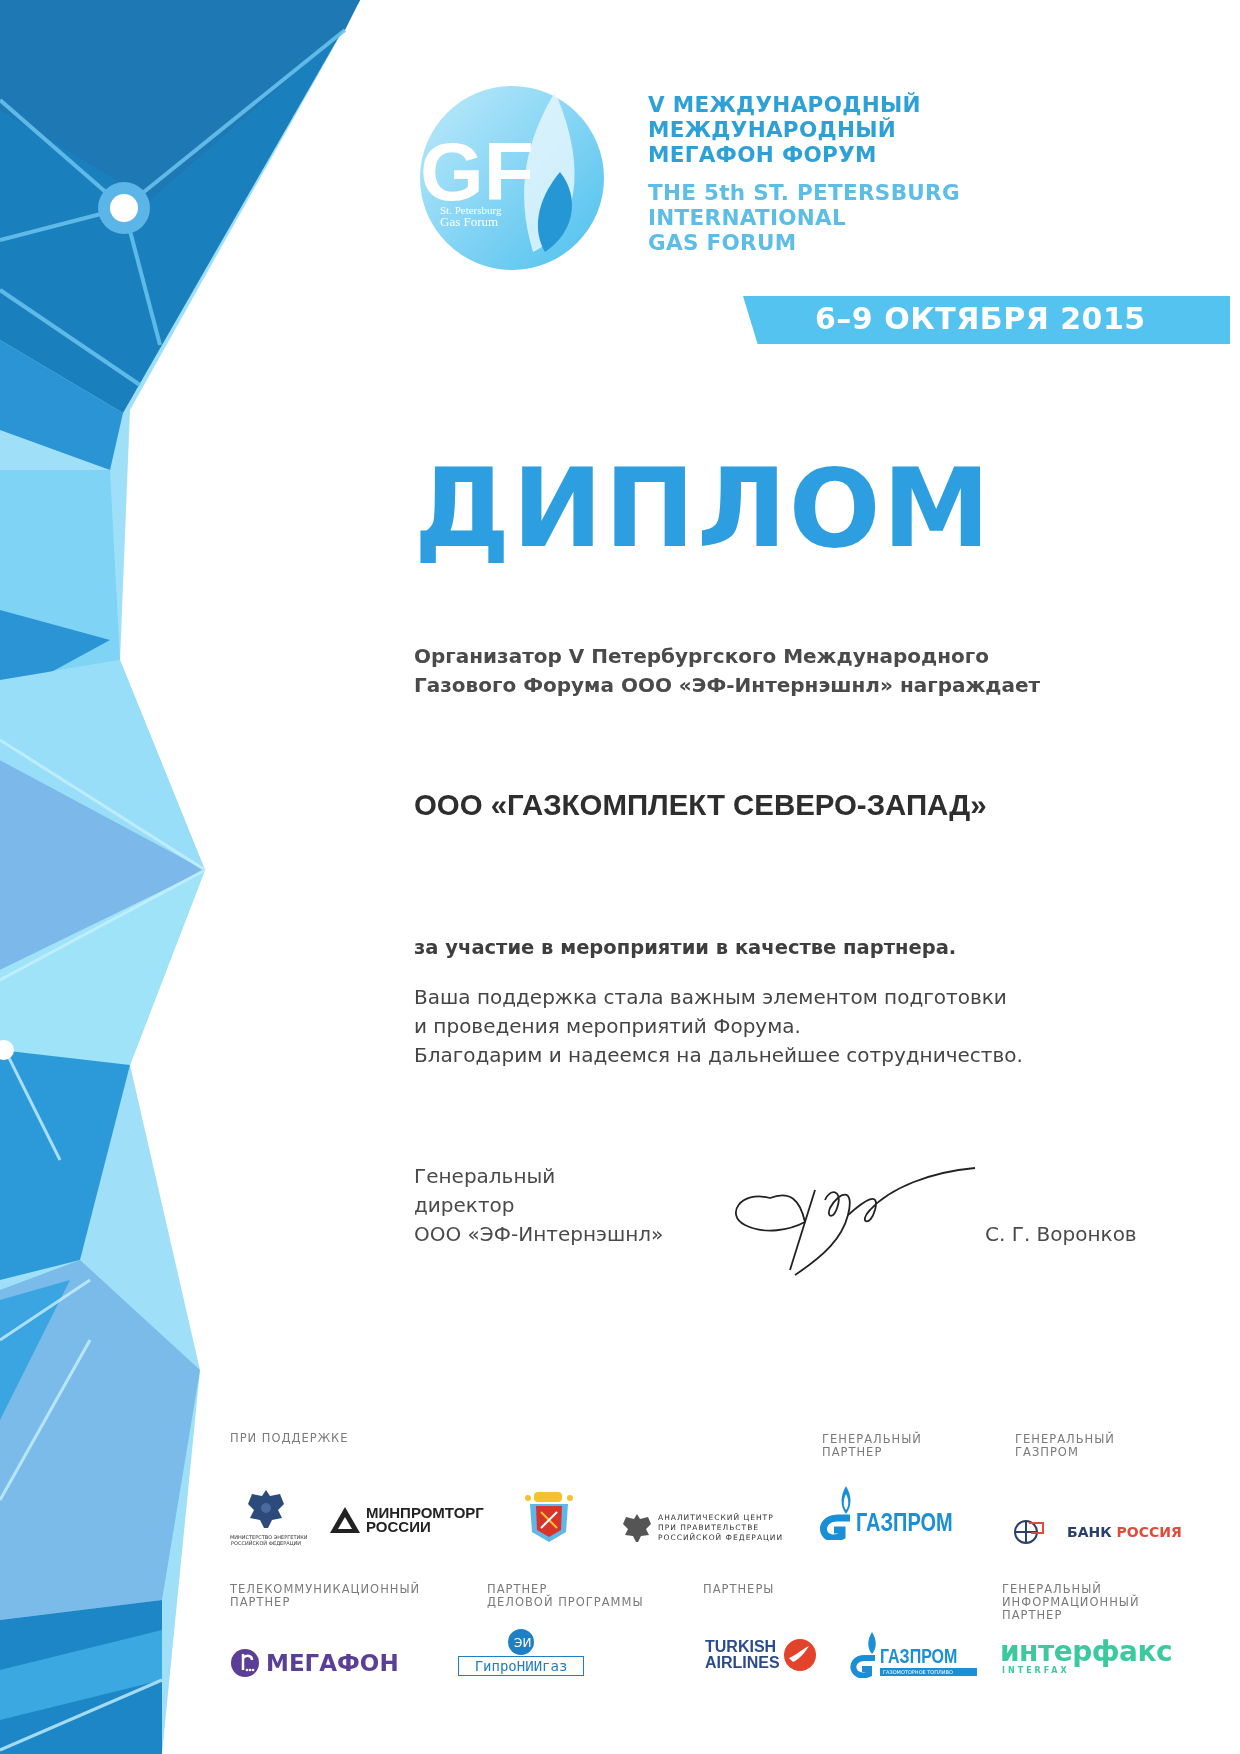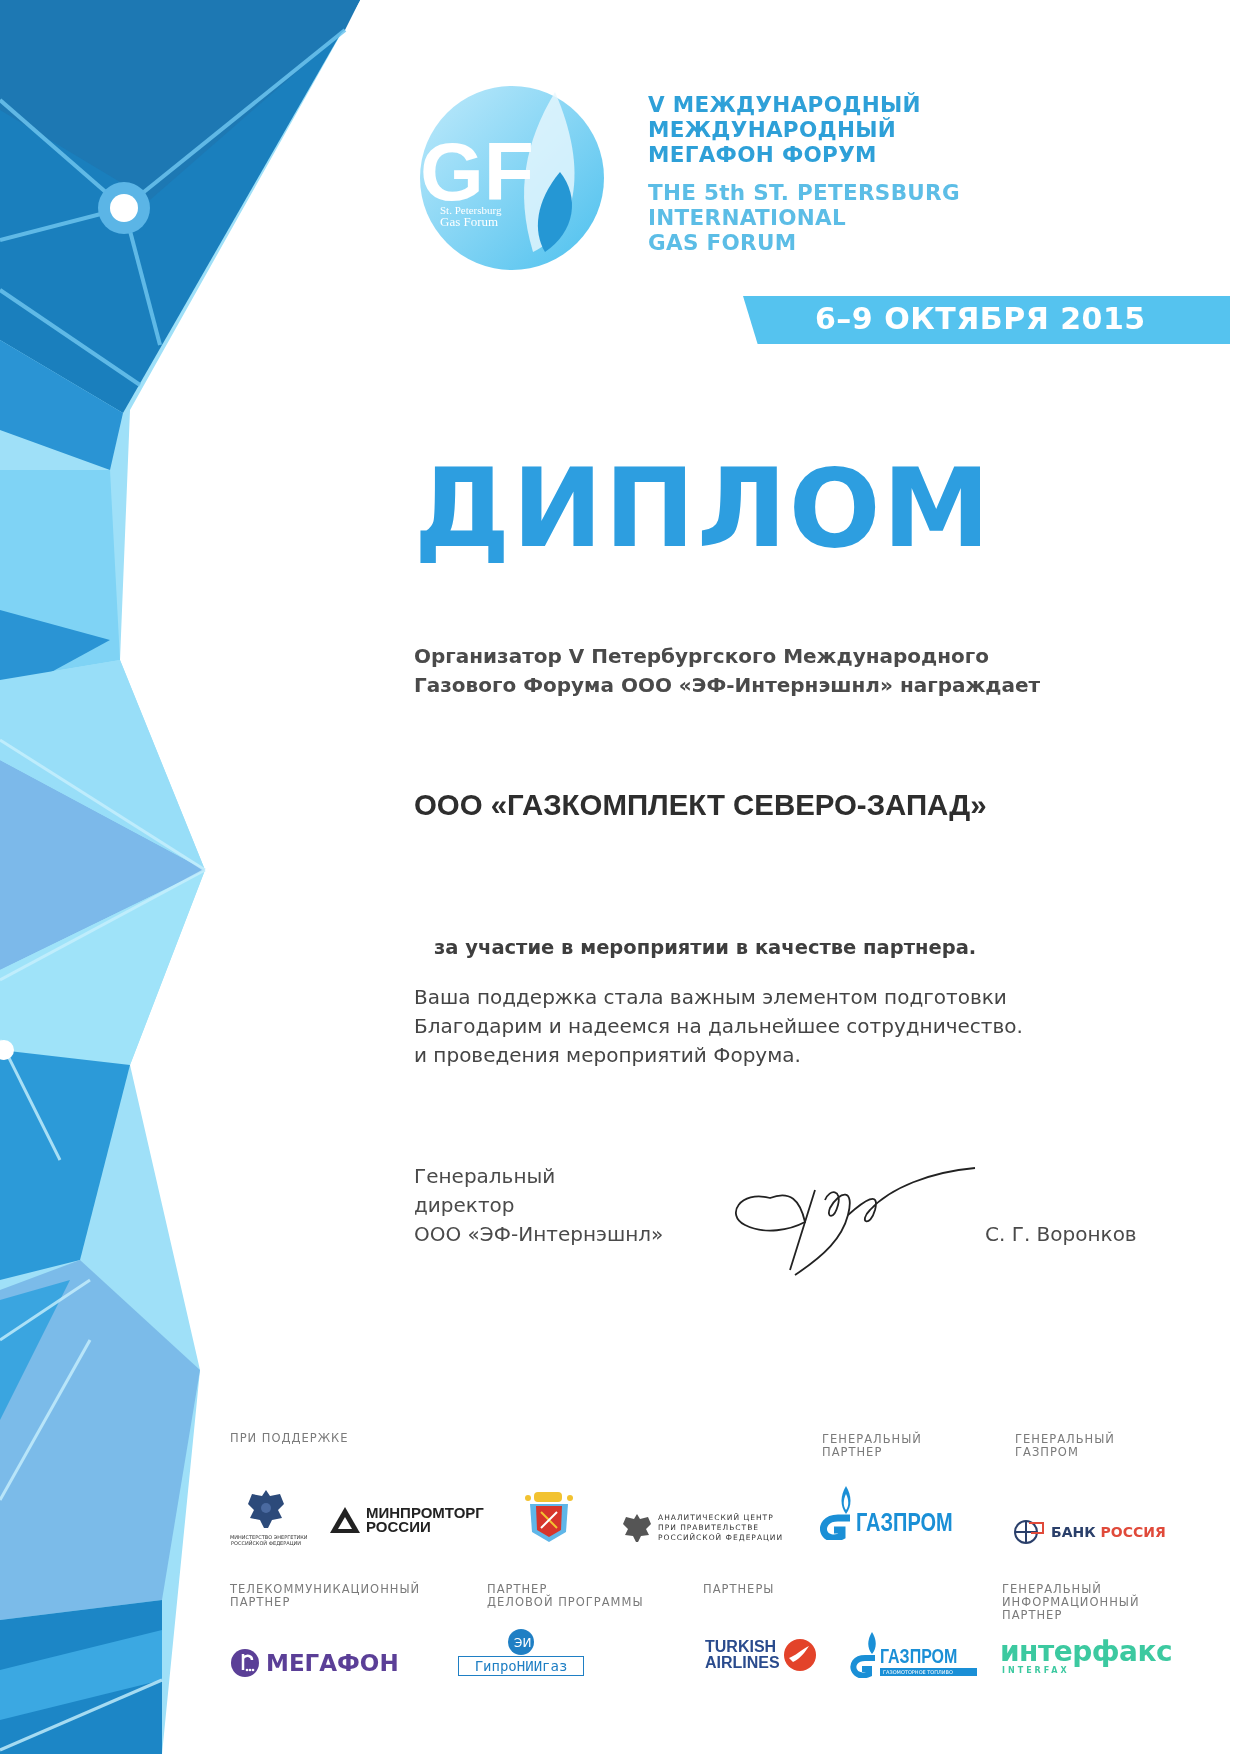--- a/index.html
+++ b/index.html
@@ -13,21 +13,21 @@
   .title-en { left: 648px; top: 180px; font-weight: bold; font-size: 21.5px; line-height: 25px; color: #5cbde6; letter-spacing: 0.3px; }
   .title-ru div, .title-en div { white-space: nowrap; }
 
   .date-banner { left: 743px; top: 296px; width: 487px; height: 48px; background: #55c3ef; clip-path: polygon(0 0, 100% 0, 100% 100%, 3% 100%); }
   .date-text { left: 815px; top: 301px; font-weight: bold; font-size: 30px; color: #ffffff; letter-spacing: 0.5px; white-space: nowrap; }
 
   .diploma { left: 414px; top: 455px; font-weight: bold; font-size: 108px; color: #2d9ee0; letter-spacing: 2px; line-height: 1; white-space: nowrap; }
 
   .org-text { left: 414px; top: 642px; font-weight: bold; font-size: 20px; line-height: 29px; color: #4a4a4a; white-space: nowrap; }
   .recipient { left: 414px; top: 788px; font-family: "Liberation Sans", sans-serif; font-weight: bold; font-size: 30px; color: #2e2e2e; white-space: nowrap; transform: scaleX(0.98); transform-origin: left; }
-  .reason { left: 434px; top: 936px; font-weight: bold; font-size: 19.5px; color: #3e3e3e; white-space: nowrap; }
+  .reason { left: 414px; top: 936px; font-weight: bold; font-size: 19.5px; color: #3e3e3e; white-space: nowrap; }
   .thanks { left: 414px; top: 983px; font-size: 20px; line-height: 29px; color: #444; white-space: nowrap; }
 
   .sig-role { left: 414px; top: 1162px; font-size: 20px; line-height: 29px; color: #4a4a4a; white-space: nowrap; }
   .signature { left: 730px; top: 1160px; width: 260px; height: 120px; }
   .sig-name { left: 985px; top: 1222px; font-size: 20px; color: #4a4a4a; white-space: nowrap; }
 
   .cat { font-size: 11.5px; line-height: 13px; color: #7a7a7a; letter-spacing: 1px; white-space: nowrap; }
   .logo { display: flex; align-items: center; }
 </style>
 </head>
@@ -112,22 +112,22 @@
   <div>Организатор V Петербургского Международного</div>
   <div>Газового Форума ООО «ЭФ-Интернэшнл» награждает</div>
 </div>
 
 <div class="abs recipient">ООО «ГАЗКОМПЛЕКТ СЕВЕРО-ЗАПАД»</div>
 
 <div class="abs reason">за участие в мероприятии в качестве партнера.</div>
 
 <div class="abs thanks">
   <div>Ваша поддержка стала важным элементом подготовки</div>
+  <div>и проведения мероприятий Форума.</div>
   <div>Благодарим и надеемся на дальнейшее сотрудничество.</div>
-  <div>и проведения мероприятий Форума.</div>
 </div>
 
 <div class="abs sig-role">
   <div>Генеральный</div>
   <div>директор</div>
   <div>ООО «ЭФ-Интернэшнл»</div>
 </div>
 
 <svg class="abs signature" viewBox="0 0 260 120" xmlns="http://www.w3.org/2000/svg">
   <path d="M40,38 C10,30 -5,55 15,65 C35,75 60,70 75,62 C70,40 60,30 40,38 Z" fill="none" stroke="#222" stroke-width="1.8"></path>
@@ -197,21 +197,21 @@
   <div>ГЕНЕРАЛЬНЫЙ</div>
   <div>ГАЗПРОМ</div>
 </div>
 <div class="abs logo" style="left:1013px;top:1519px;">
   <svg width="34" height="26" viewBox="0 0 34 26">
     <circle cx="13" cy="13" r="11" fill="none" stroke="#2a3f6a" stroke-width="2"></circle>
     <line x1="2" y1="13" x2="24" y2="13" stroke="#2a3f6a" stroke-width="2"></line>
     <line x1="13" y1="2" x2="13" y2="24" stroke="#2a3f6a" stroke-width="2"></line>
     <path d="M16,4 L30,4 L30,14 L18,14" fill="none" stroke="#e04a3a" stroke-width="2"></path>
   </svg>
-  <div style="margin-left:4px;font-weight:bold;font-size:14px;white-space:nowrap;">
+  <div style="margin-left:20px;font-weight:bold;font-size:14px;white-space:nowrap;">
     <span style="color:#2a3f6a;">БАНК</span>
     <span style="color:#e04a3a;">РОССИЯ</span>
   </div>
 </div>
 
 <div class="abs cat" style="left:230px;top:1583px;">
   <div>ТЕЛЕКОММУНИКАЦИОННЫЙ</div>
   <div>ПАРТНЕР</div>
 </div>
 <div class="abs logo" style="left:230px;top:1648px;">

